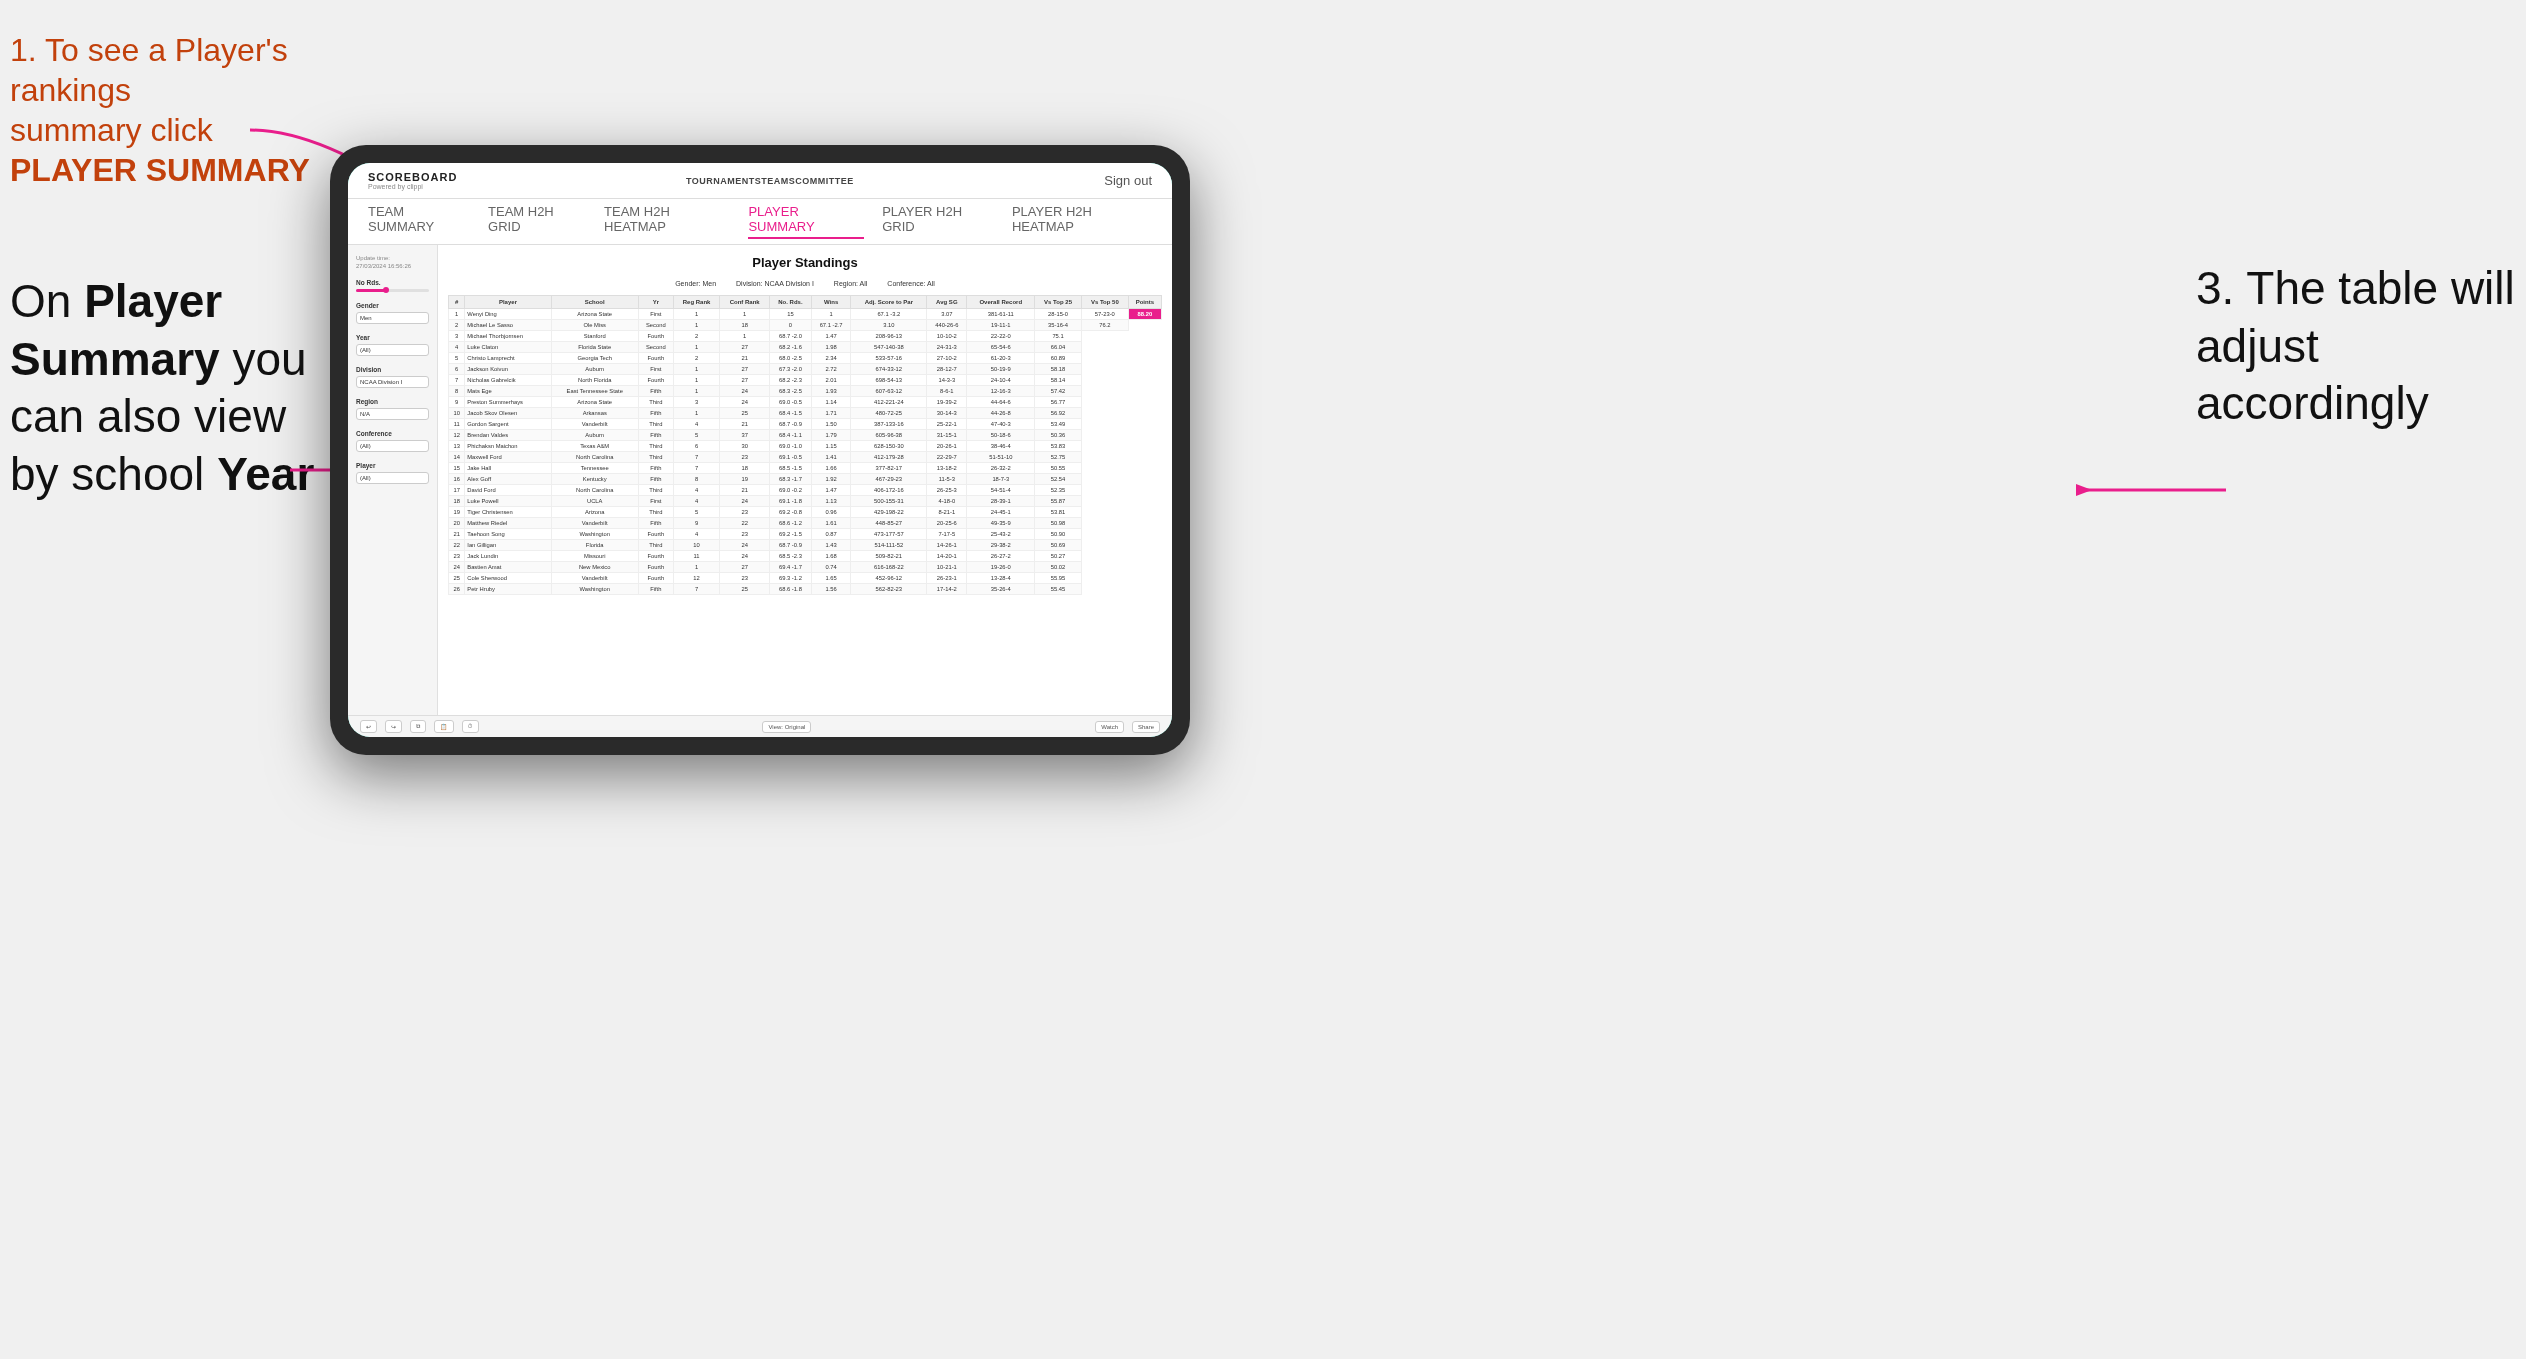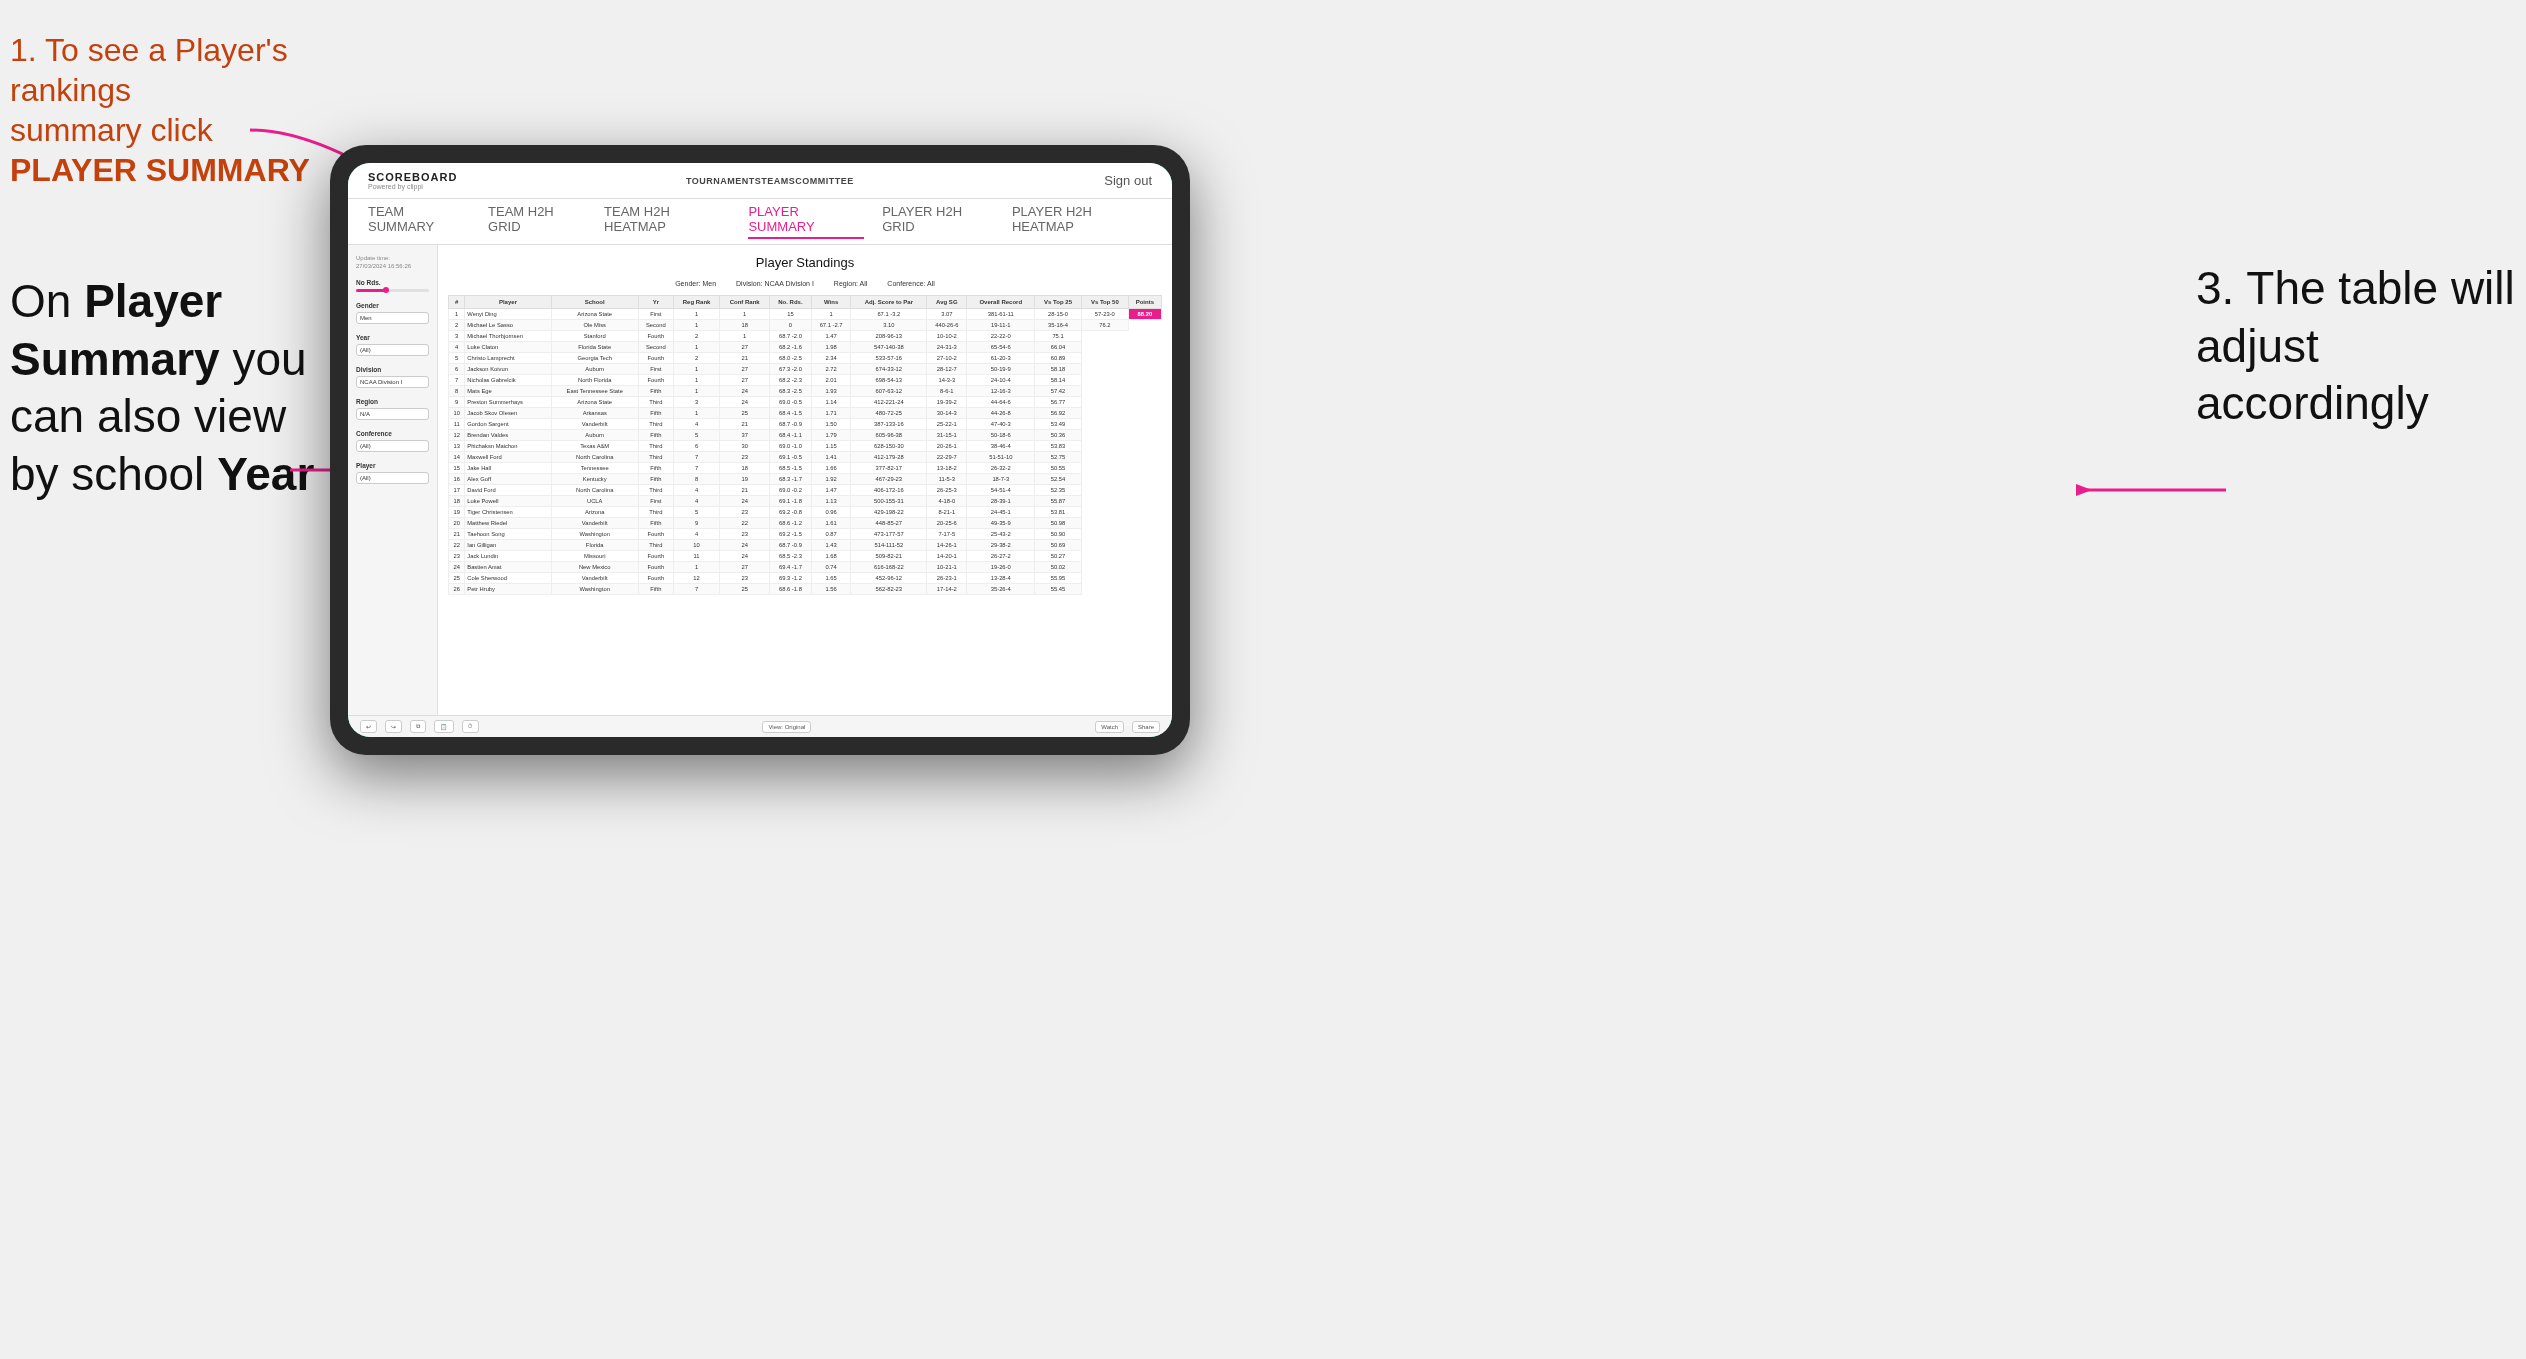--- a/index.html
+++ b/index.html
@@ -197,21 +197,21 @@
 
     
     .table-area {
       flex: 1;
       background: #fff;
       overflow: auto;
       padding: 10px;
     }
     .table-title {
       font-size: 13px;
-      font-weight: 400;
+      font-weight: 700;
       color: #111;
       margin-bottom: 10px;
       text-align: center;
     }
     .table-filters {
       display: flex;
       gap: 20px;
       font-size: 7px;
       color: #333;
       margin-bottom: 8px;

